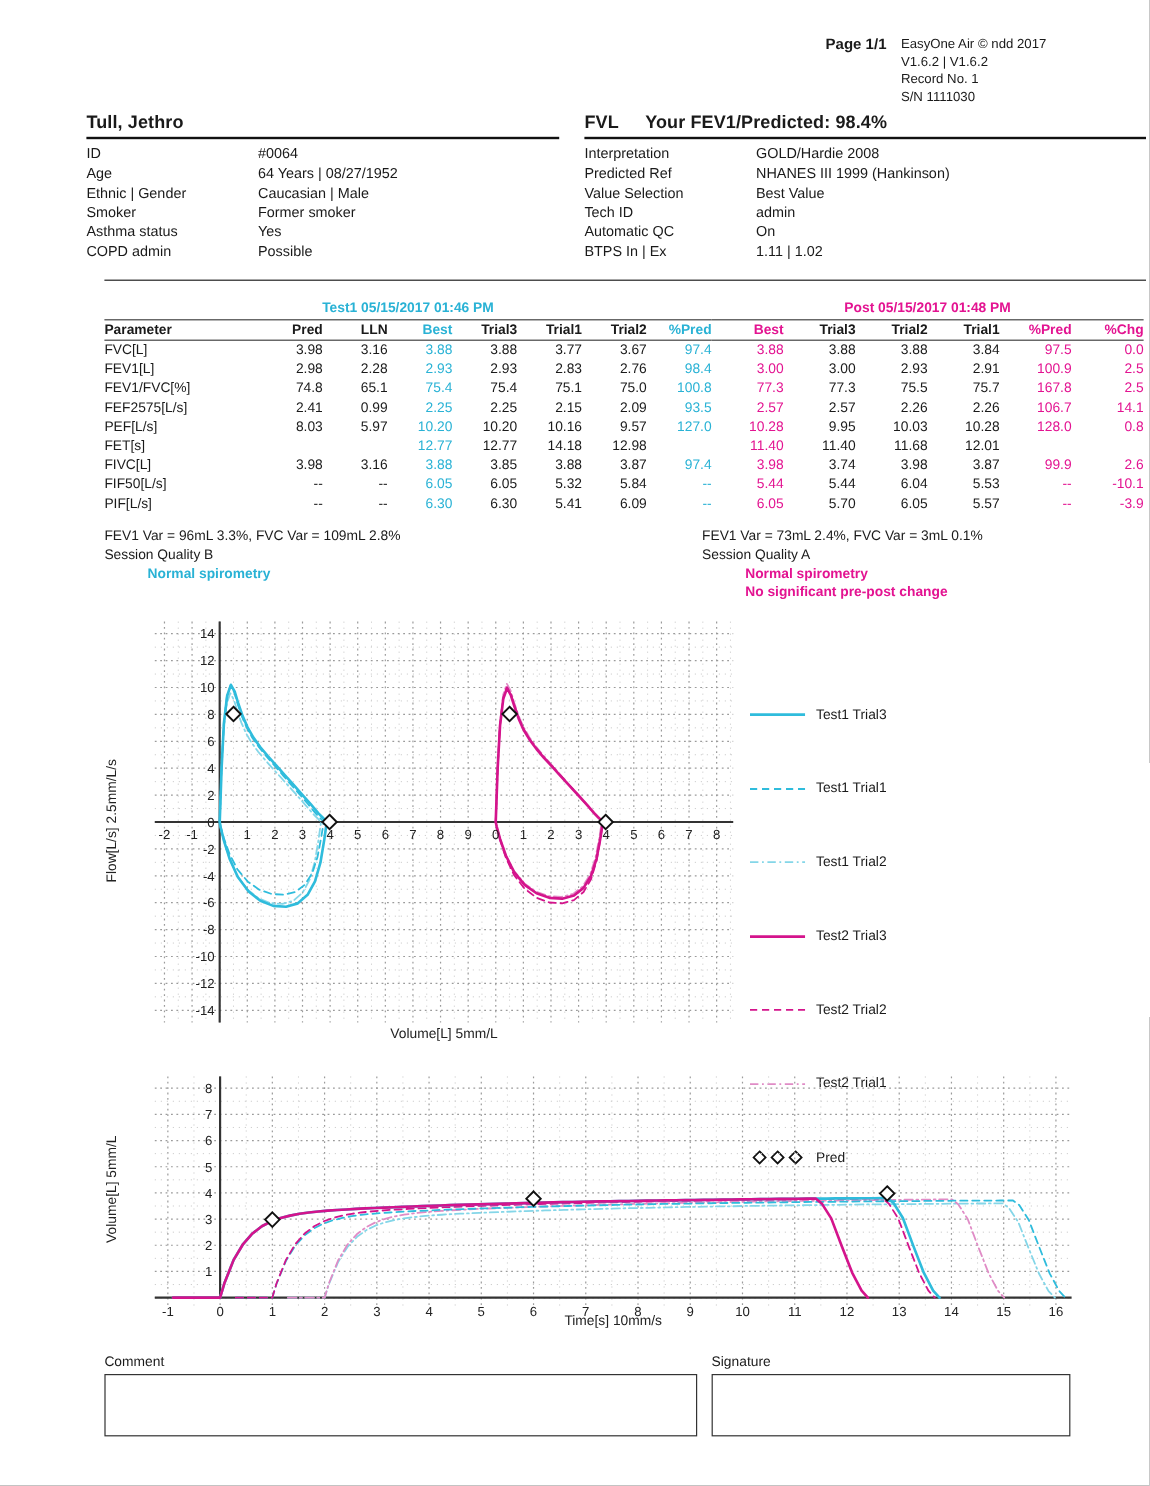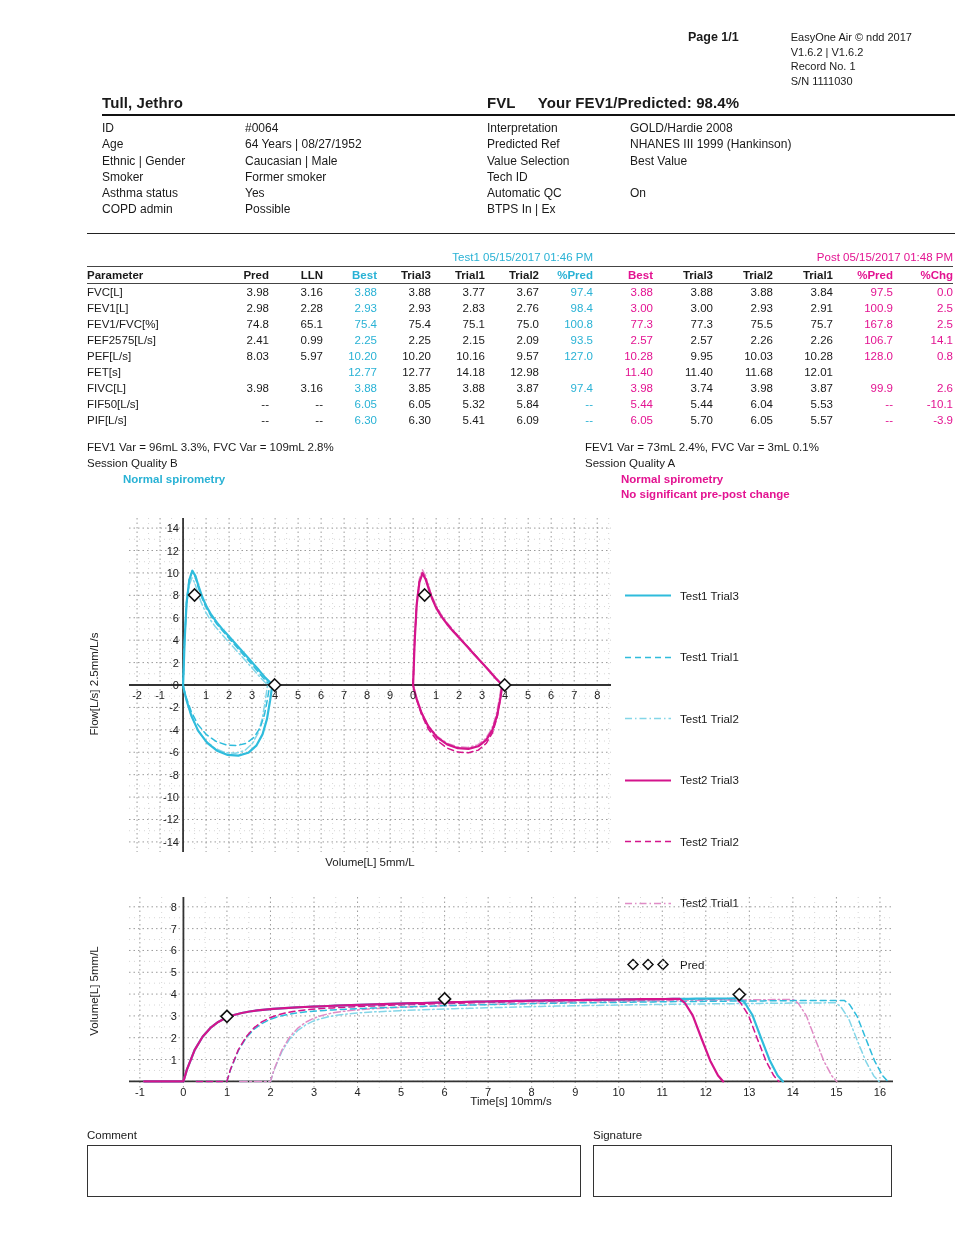--- a/index.html
+++ b/index.html
@@ -2,38 +2,38 @@
 <html><head>
 <meta charset="utf-8">
 <style>
   html,body{margin:0;padding:0;background:#9a9a9a;}
   .page{position:relative;width:958px;height:1238px;background:#ffffff;margin:0 auto;
         font-family:"Liberation Sans",sans-serif;color:#1a1a1a;overflow:hidden;}
 
   
   .top-header{position:absolute;left:688px;top:30px;display:flex;gap:12px;}
   .page-label{font-weight:bold;font-size:12.5px;}
-  .app-info{font-size:11px;line-height:14.5px;margin-left:40px;}
+  .app-info{font-size:11px;line-height:14.5px;}
 
   
   .info-sec{position:absolute;top:94px;}
-  #patient-sec{left:102px;width:394px;}
+  #patient-sec{left:72px;width:394px;}
   #fvl-sec{left:487px;width:468px;}
   .sec-title{font-size:15px;font-weight:bold;border-bottom:2px solid #111;padding-bottom:3px;letter-spacing:.1px;}
   .sec-title .gap{display:inline-block;width:22px;}
   .fields{font-size:12px;margin-top:4px;}
   .frow{display:grid;grid-template-columns:143px 1fr;line-height:16.3px;}
   .fval{font-weight:normal;}
   .full-rule{position:absolute;left:87px;top:233px;width:868px;border-top:1.5px solid #222;}
 
   
   .tbl{position:absolute;font-size:11.5px;top:249px;}
   #pre-tbl{left:87px;width:506px;}
   #post-tbl{left:593px;width:360px;}
-  .ttitle{text-align:right;font-weight:normal;line-height:17px;border-bottom:1.4px solid #444;}
+  .ttitle{text-align:center;font-weight:bold;line-height:17px;border-bottom:1.4px solid #444;}
   .trow{display:grid;line-height:16px;}
   #pre-tbl .trow{grid-template-columns:128px repeat(7,54px);}
   #post-tbl .trow{grid-template-columns:repeat(6,60px);}
   .thead{font-weight:bold;border-bottom:1.4px solid #444;}
   .num{text-align:right;}
   .c-cyan{color:#29b2d5;}
   .c-mag{color:#e31391;}
 
   
   .notes{position:absolute;font-size:11.5px;line-height:15.8px;top:440px;}
@@ -119,27 +119,29 @@
         <div class="frow">
           <div class="flab">Predicted Ref</div>
           <div class="fval">NHANES III 1999 (Hankinson)</div>
         </div>
         <div class="frow">
           <div class="flab">Value Selection</div>
           <div class="fval">Best Value</div>
         </div>
         <div class="frow">
           <div class="flab">Tech ID</div>
+          <div class="fval">admin</div>
         </div>
         <div class="frow">
           <div class="flab">Automatic QC</div>
           <div class="fval">On</div>
         </div>
         <div class="frow">
           <div class="flab">BTPS In | Ex</div>
+          <div class="fval">1.11 | 1.02</div>
         </div>
       </div>
   </div>
 
   <div class="full-rule"></div>
 
   <div class="tbl" id="pre-tbl">
       <div class="ttitle c-cyan">Test1 05/15/2017 01:46 PM</div>
       <div class="trow thead">
         <div>Parameter</div>

